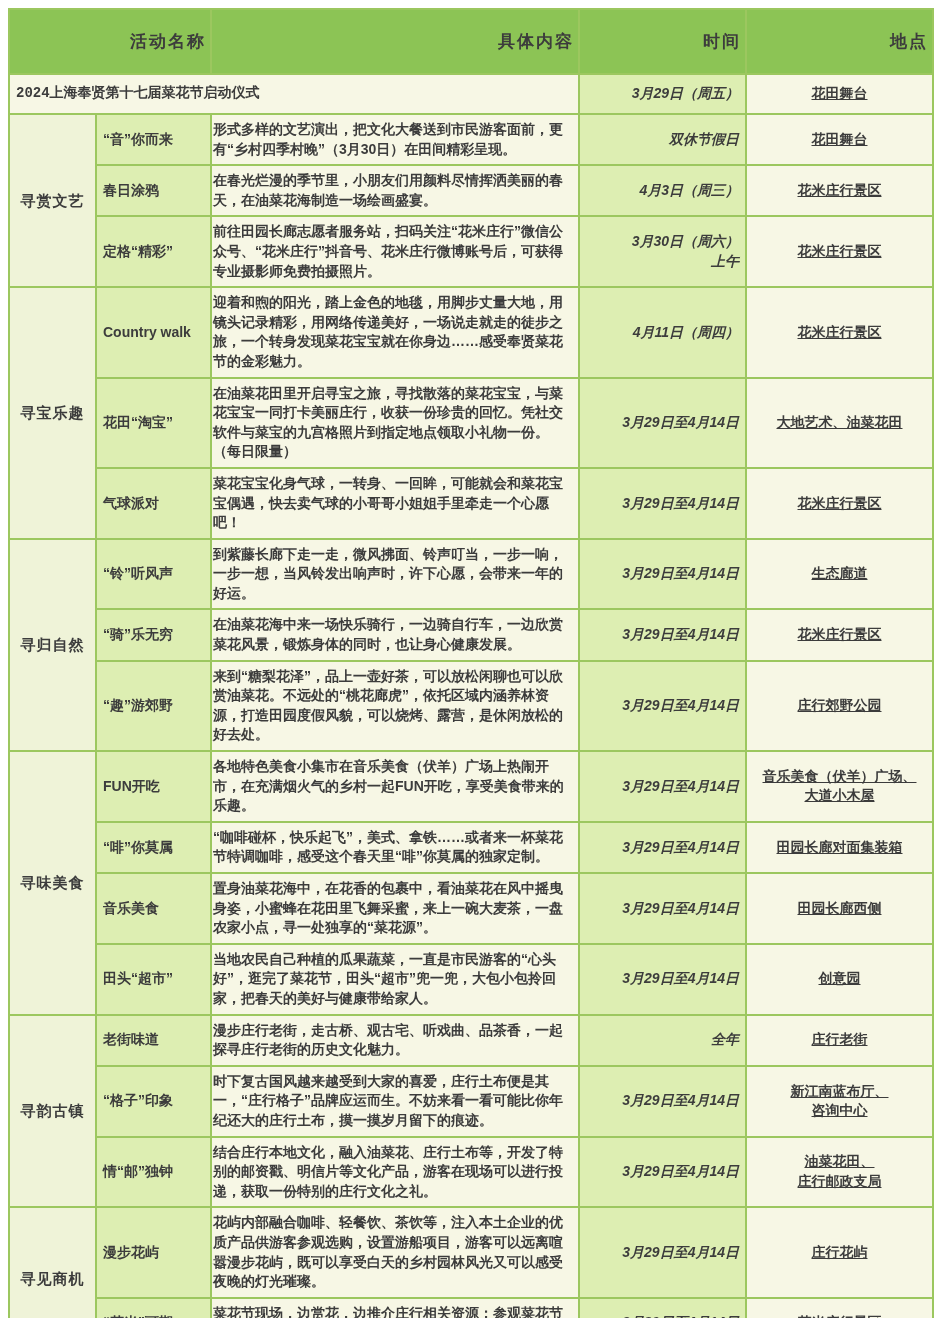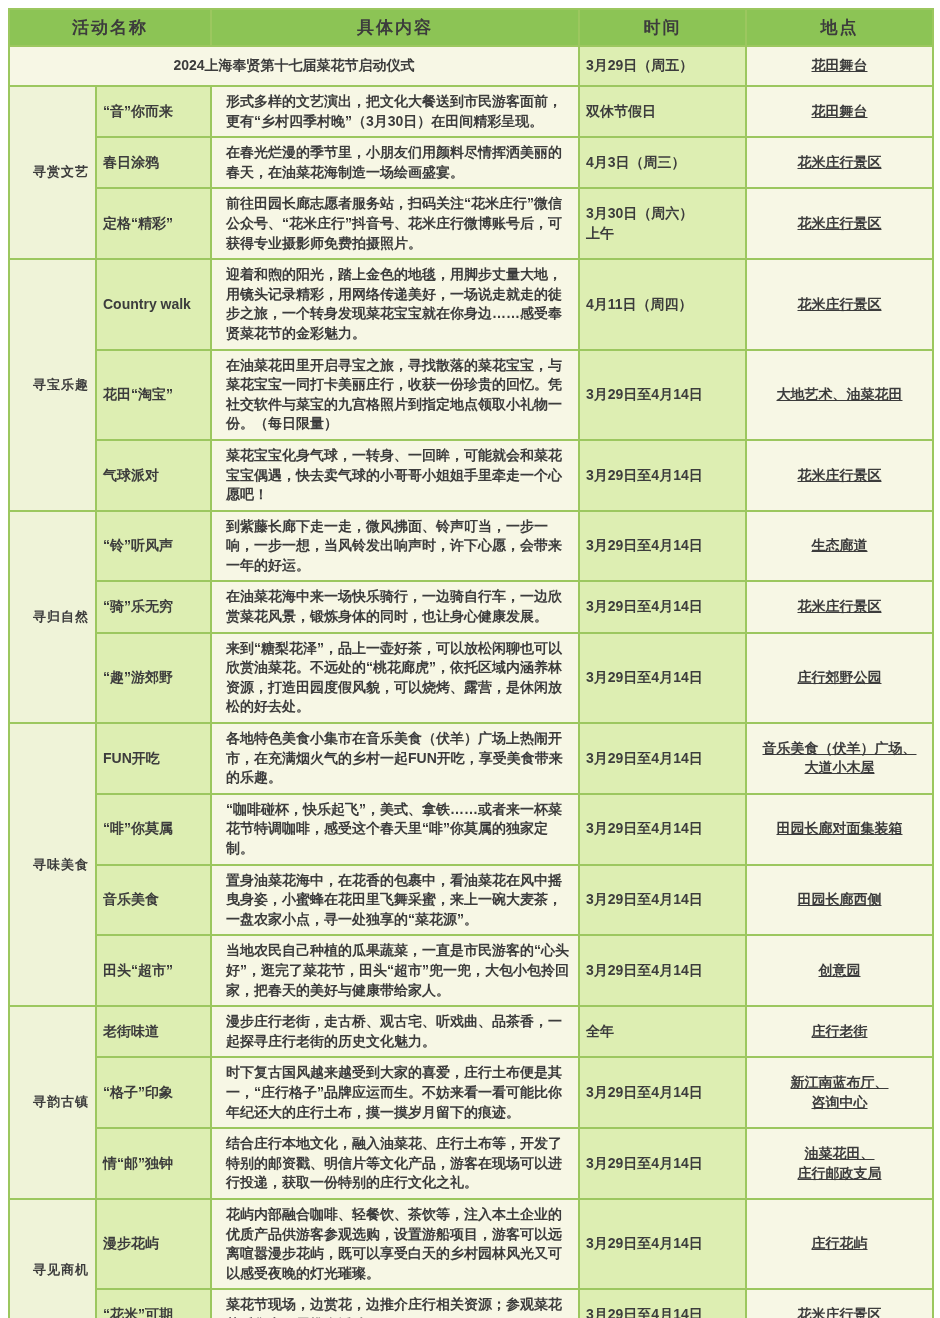--- a/index.html
+++ b/index.html
@@ -31,59 +31,61 @@
   col.c-location{width:187px;}
   th,td{
     border:2px solid var(--border);
     vertical-align:middle;
     font-weight:bold;
     color:var(--text);
   }
   th{
     background:var(--header-bg);
     font-size:17px;
-    text-align:center;
-    padding:6px 4px;
+    text-align:right;
+    padding:20px 4px;
     letter-spacing:2px;
   }
   td{
     font-size:14px;
     line-height:1.4;
     padding:4px 6px;
   }
   td.group{
     background:var(--group-bg);
-    text-align:right;
-    font-size:13px;
+    text-align:center;
+    font-size:15px;
     letter-spacing:1px;
   }
   td.activity{
     background:var(--activity-bg);
     text-align:left;
   }
   td.content{
     background:var(--content-bg);
     text-align:left;
-    padding:5px 8px 5px 14px;
+    padding:5px 8px 5px 1px;
   }
   td.time{
     background:var(--time-bg);
-    text-align:left;
+    text-align:right;
     white-space:pre-line;
+    font-style:italic;
   }
   td.location{
     background:var(--location-bg);
     text-align:center;
     white-space:pre-line;
     text-decoration:underline;
   }
   td.launch{
     background:var(--content-bg);
-    text-align:center;
+    text-align:left;
     height:30px;
+    font-family:Liberation Mono, monospace;
   }
 </style>
 </head>
 <body>
 
 <div class="wrap">
   <table>
     <colgroup>
       <col class="c-group">
         <col class="c-activity">

